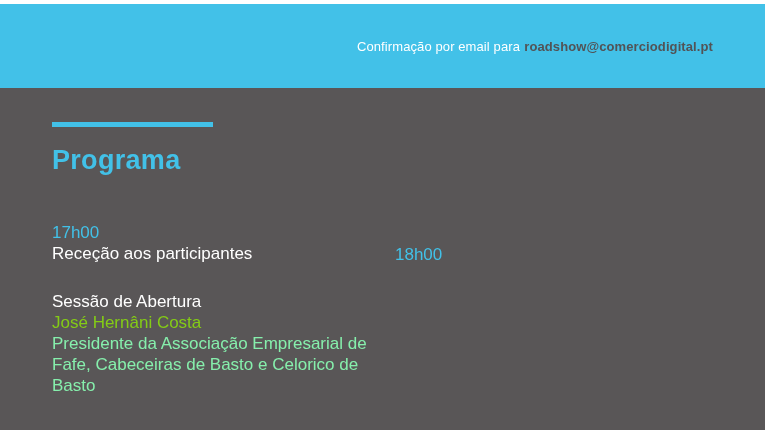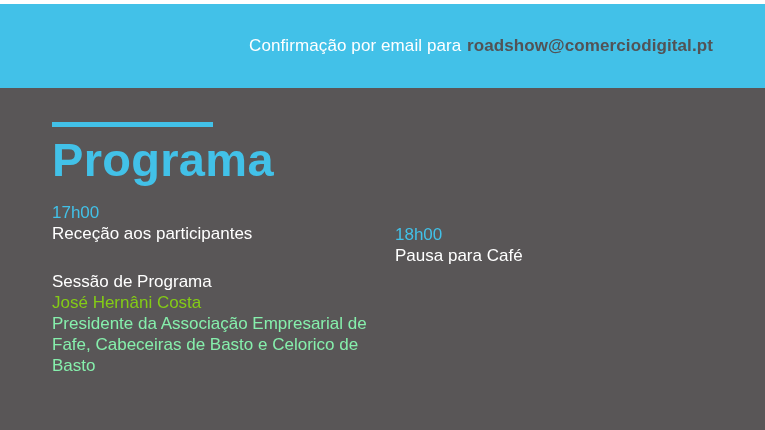--- a/index.html
+++ b/index.html
@@ -18,21 +18,21 @@
     height: 4px; background: #ffffff; flex: 0 0 auto;
   }
   .banner {
     height: 84px; flex: 0 0 auto;
     background: #42C1E8;
     display: flex; align-items: center; justify-content: flex-end;
     padding-right: 52px;
   }
   .confirm {
     margin: 0;
-    font-size: 17px;
+    font-size: 13px;
     color: #ffffff;
     font-weight: 400;
     letter-spacing: 0.1px;
   }
   .confirm .email {
     color: #525356;
     font-weight: 700;
     margin-left: 0.33em;
   }
   .content {
@@ -40,29 +40,29 @@
     padding-left: 52px;
     background: #595657;
   }
   .rule {
     width: 161px; height: 5px;
     background: #42C1E8;
     margin-top: 34px;
   }
   .title {
     margin: 11px 12px 0 0;
-    font-size: 47px;
+    font-size: 27px;
     line-height: 44px;
     font-weight: 700;
     color: #42C1E8;
     letter-spacing: 0.3px;
   }
   .columns {
     display: flex;
-    margin-top: 20px;
+    margin-top: 40px;
   }
   .col-left { width: 343px; flex: 0 0 auto; }
   .col-right { flex: 1 1 auto; padding-top: 22px; padding-right: 12px; }
   .item { margin: 0 0 27px 0; }
   .item:last-child { margin-bottom: 0; }
   .item p { margin: 0; font-size: 17px; line-height: 21px; }
   .time { color: #42C1E8; font-weight: 400; }
   .item-title { color: #ffffff; font-weight: 400; }
   .speaker { color: #84cc16; font-weight: 400; }
   .role { color: #86efac; font-weight: 400; }
@@ -89,32 +89,31 @@
     <div class="columns">
 
       <div class="col col-left">
 
         <section class="item">
           <p class="time">17h00</p>
           <p class="item-title">Receção aos participantes</p>
         </section>
 
         <section class="item">
-          <p class="item-title">Sessão de Programa</p>
+          <p class="item-title">Sessão de Abertura</p>
           <p class="speaker">José Hernâni Costa</p>
           <p class="role">Presidente da Associação Empresarial de Fafe, Cabeceiras de Basto e Celorico de Basto</p>
         </section>
 
       </div>
 
       <div class="col col-right">
 
         <section class="item">
           <p class="time">18h00</p>
-          <p class="item-title">Pausa para Café</p>
         </section>
 
 
       </div>
 
     </div>
 
   </main>
 
 </div>

